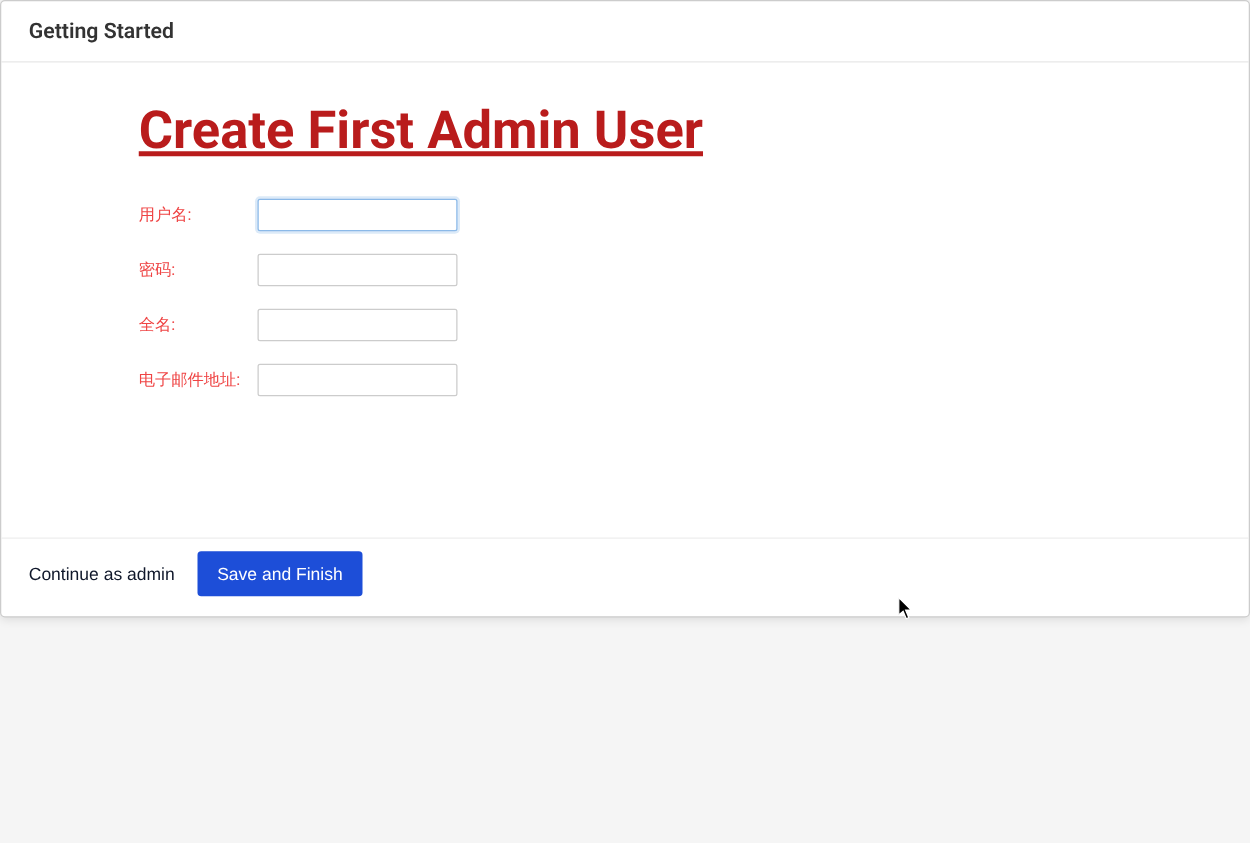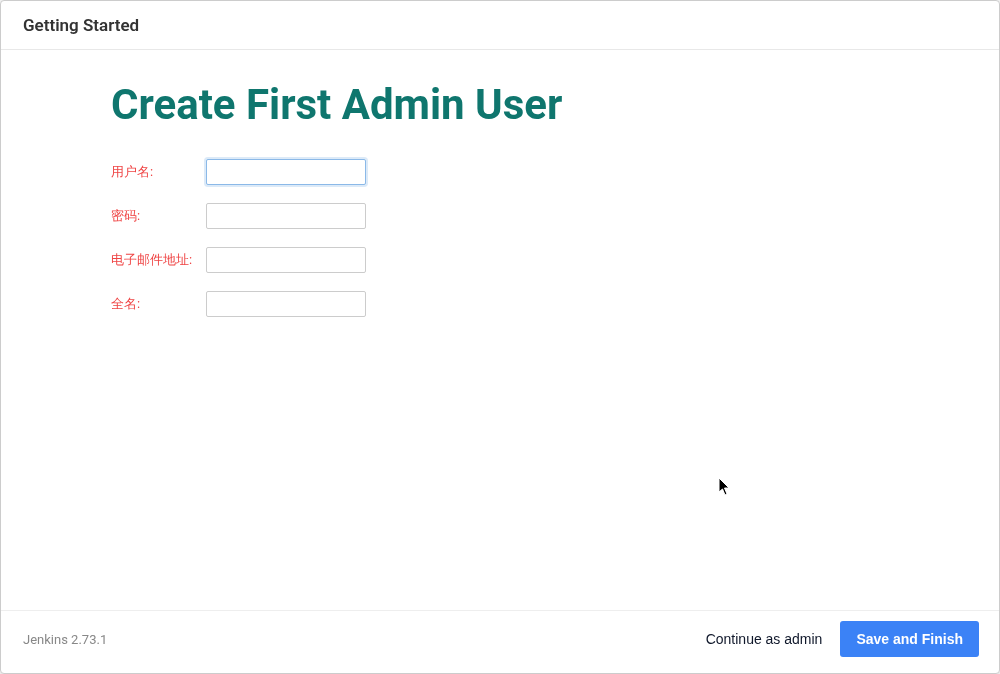--- a/index.html
+++ b/index.html
@@ -10,21 +10,21 @@
     body {
       font-family: -apple-system, BlinkMacSystemFont, "Segoe UI", Roboto, "Helvetica Neue", Arial, sans-serif;
       background: #f5f5f5;
       width: 1000px;
       height: 674px;
       overflow: hidden;
     }
     .modal {
       background: #fff;
       width: 1000px;
-      height: 674px;
+      height: 494px;
       border: 1px solid #ccc;
       border-radius: 4px;
       box-shadow: 0 2px 8px rgba(0,0,0,0.1);
       display: flex;
       flex-direction: column;
       position: relative;
     }
     .modal-header {
       padding: 14px 22px;
       border-bottom: 1px solid #e8e8e8;
@@ -35,22 +35,23 @@
       color: #333;
     }
     .modal-body {
       flex: 1;
       padding: 30px 110px;
       overflow: auto;
     }
     .page-heading {
       font-size: 42px;
       font-weight: 700;
-      color: #0f766e;
+      color: #b91c1c;
       margin-bottom: 30px;
+      text-decoration: underline;
     }
     .form-row {
       display: flex;
       align-items: center;
       margin-bottom: 18px;
     }
     .form-label {
       width: 95px;
       font-size: 13px;
       color: #ef4444;
@@ -88,27 +89,27 @@
     }
     .link-button {
       font-size: 14px;
       color: #0f172a;
       background: none;
       border: none;
       cursor: pointer;
       font-weight: 500;
     }
     .primary-button {
-      background: #3b82f6;
+      background: #1d4ed8;
       color: #fff;
       border: none;
       border-radius: 3px;
       padding: 10px 16px;
       font-size: 14px;
-      font-weight: 700;
+      font-weight: 400;
       cursor: pointer;
     }
     .cursor-icon {
       position: absolute;
       left: 718px;
       top: 477px;
       pointer-events: none;
     }
   </style>
 </head>
@@ -128,32 +129,31 @@
       <input type="text" class="form-input focused" value="" style="">
     </div>
 
     <div class="form-row">
       <label class="form-label">密码:</label>
       <input type="password" class="form-input" value="" style="">
     </div>
 
 
     <div class="form-row">
-      <label class="form-label">电子邮件地址:</label>
+      <label class="form-label">全名:</label>
       <input type="text" class="form-input" value="" style="">
     </div>
 
     <div class="form-row">
-      <label class="form-label">全名:</label>
+      <label class="form-label">电子邮件地址:</label>
       <input type="text" class="form-input" value="" style="">
     </div>
   </div>
 
   <div class="modal-footer">
-    <div class="footer-version">Jenkins 2.73.1</div>
     <div class="footer-actions">
       <button class="link-button">Continue as admin</button>
       <button class="primary-button">Save and Finish</button>
     </div>
   </div>
 
   <svg class="cursor-icon" width="14" height="18" viewBox="0 0 14 18">
     <path d="M0 0 L0 14 L3.5 11 L6 17 L8 16 L5.5 10 L10 10 Z" fill="#000" stroke="#fff" stroke-width="1"></path>
   </svg>
 

